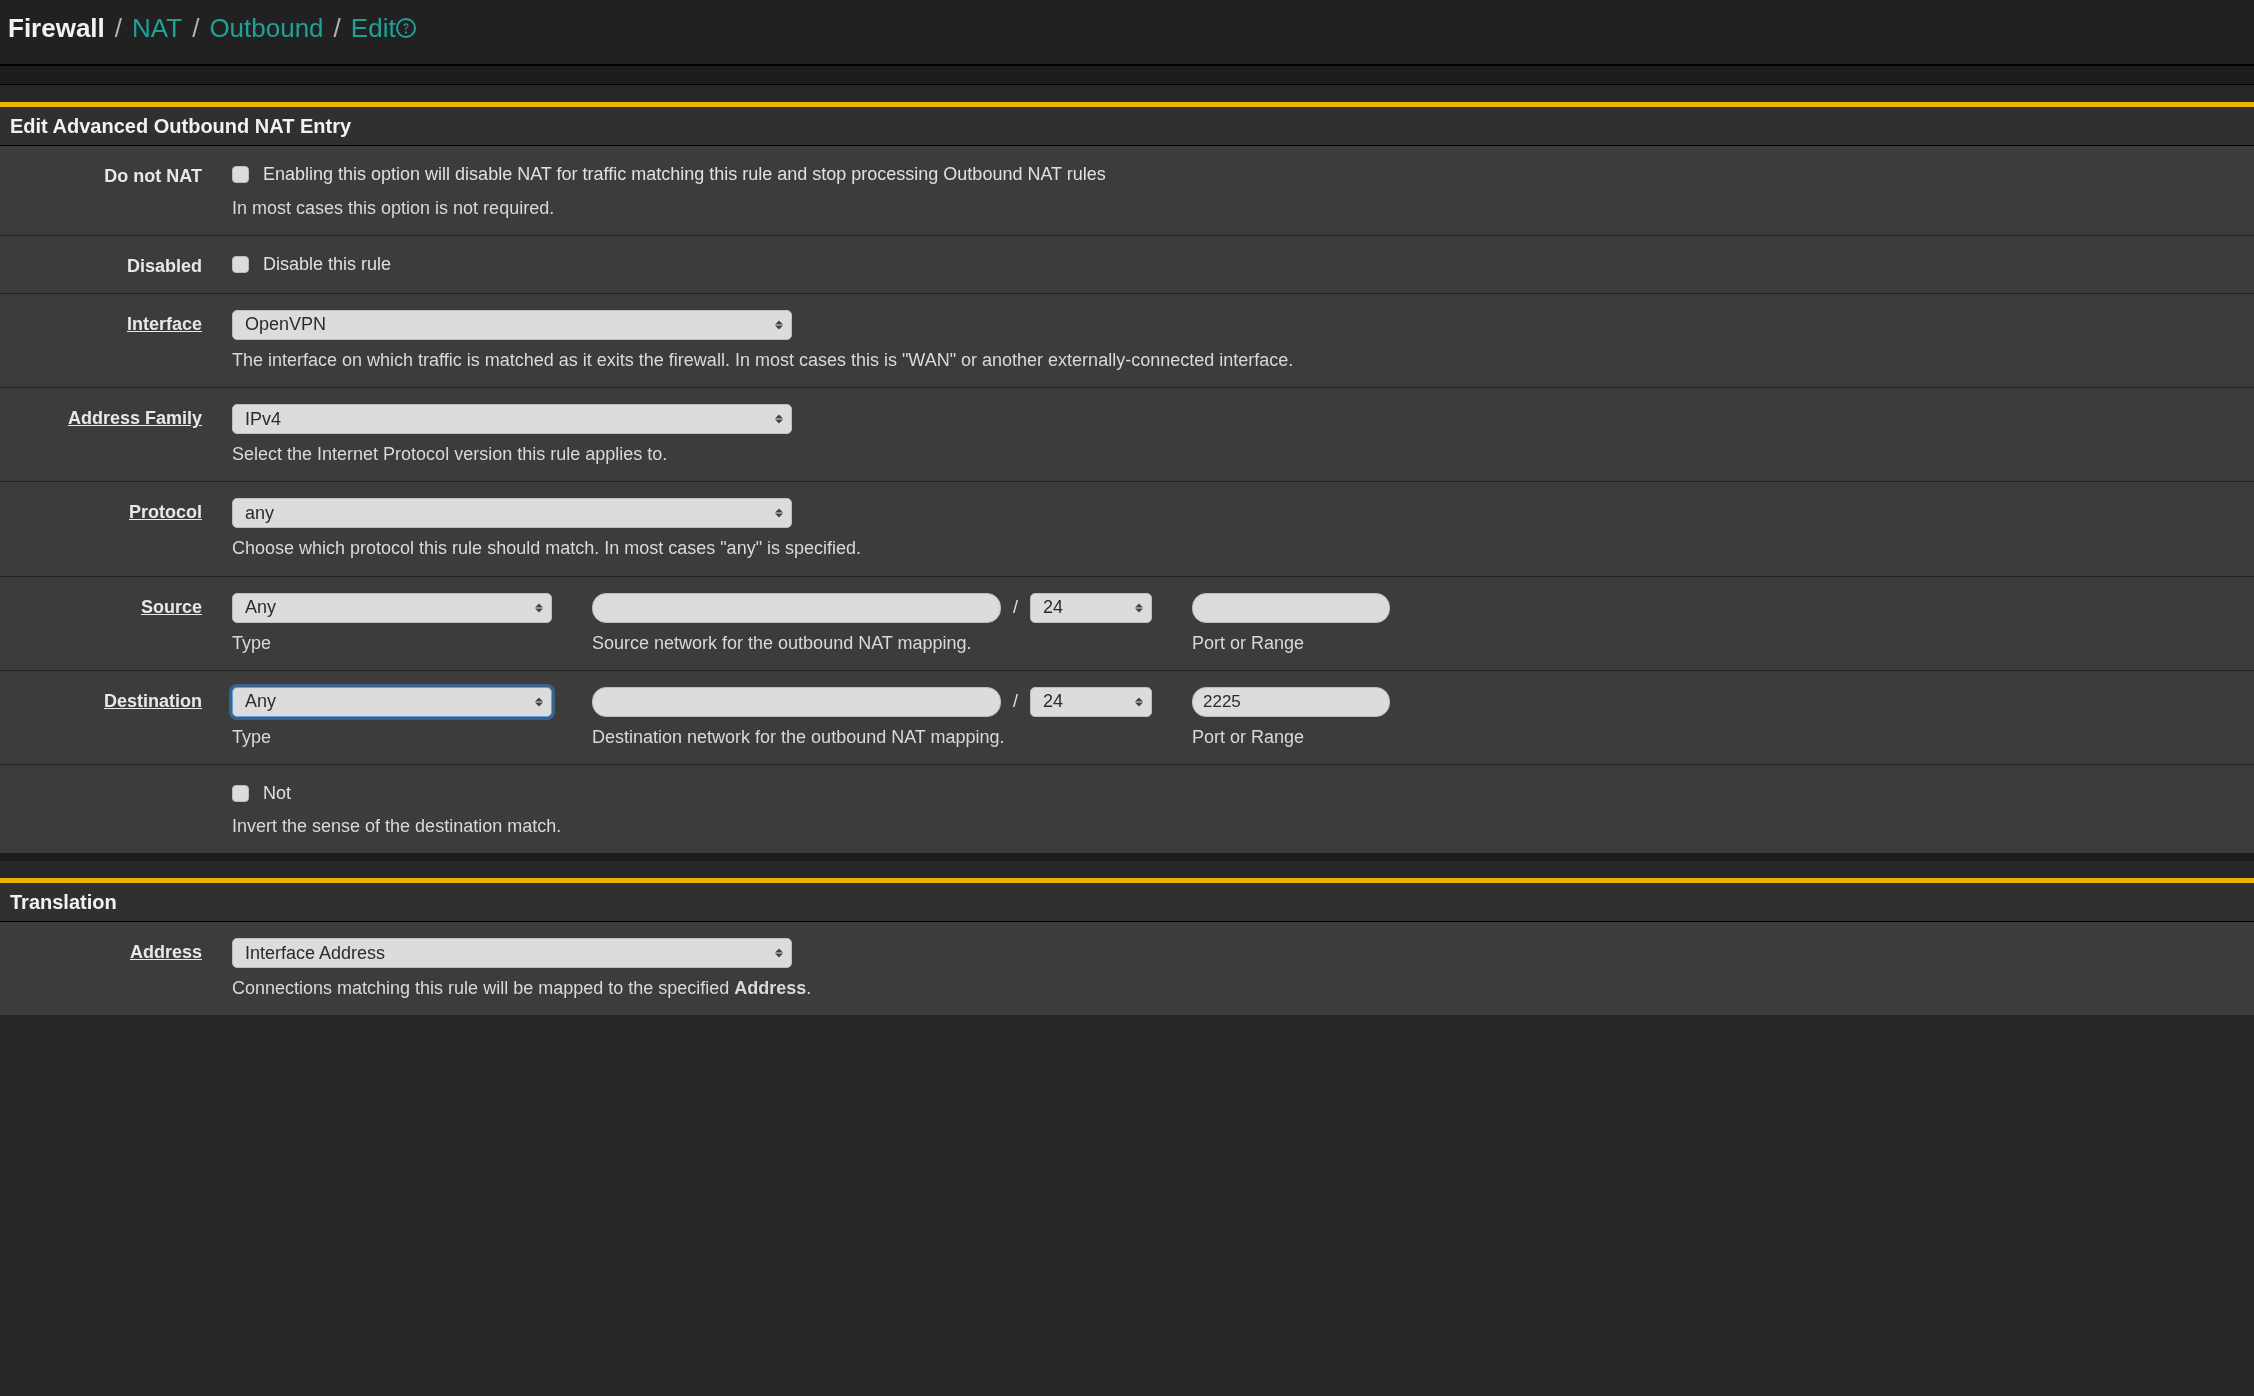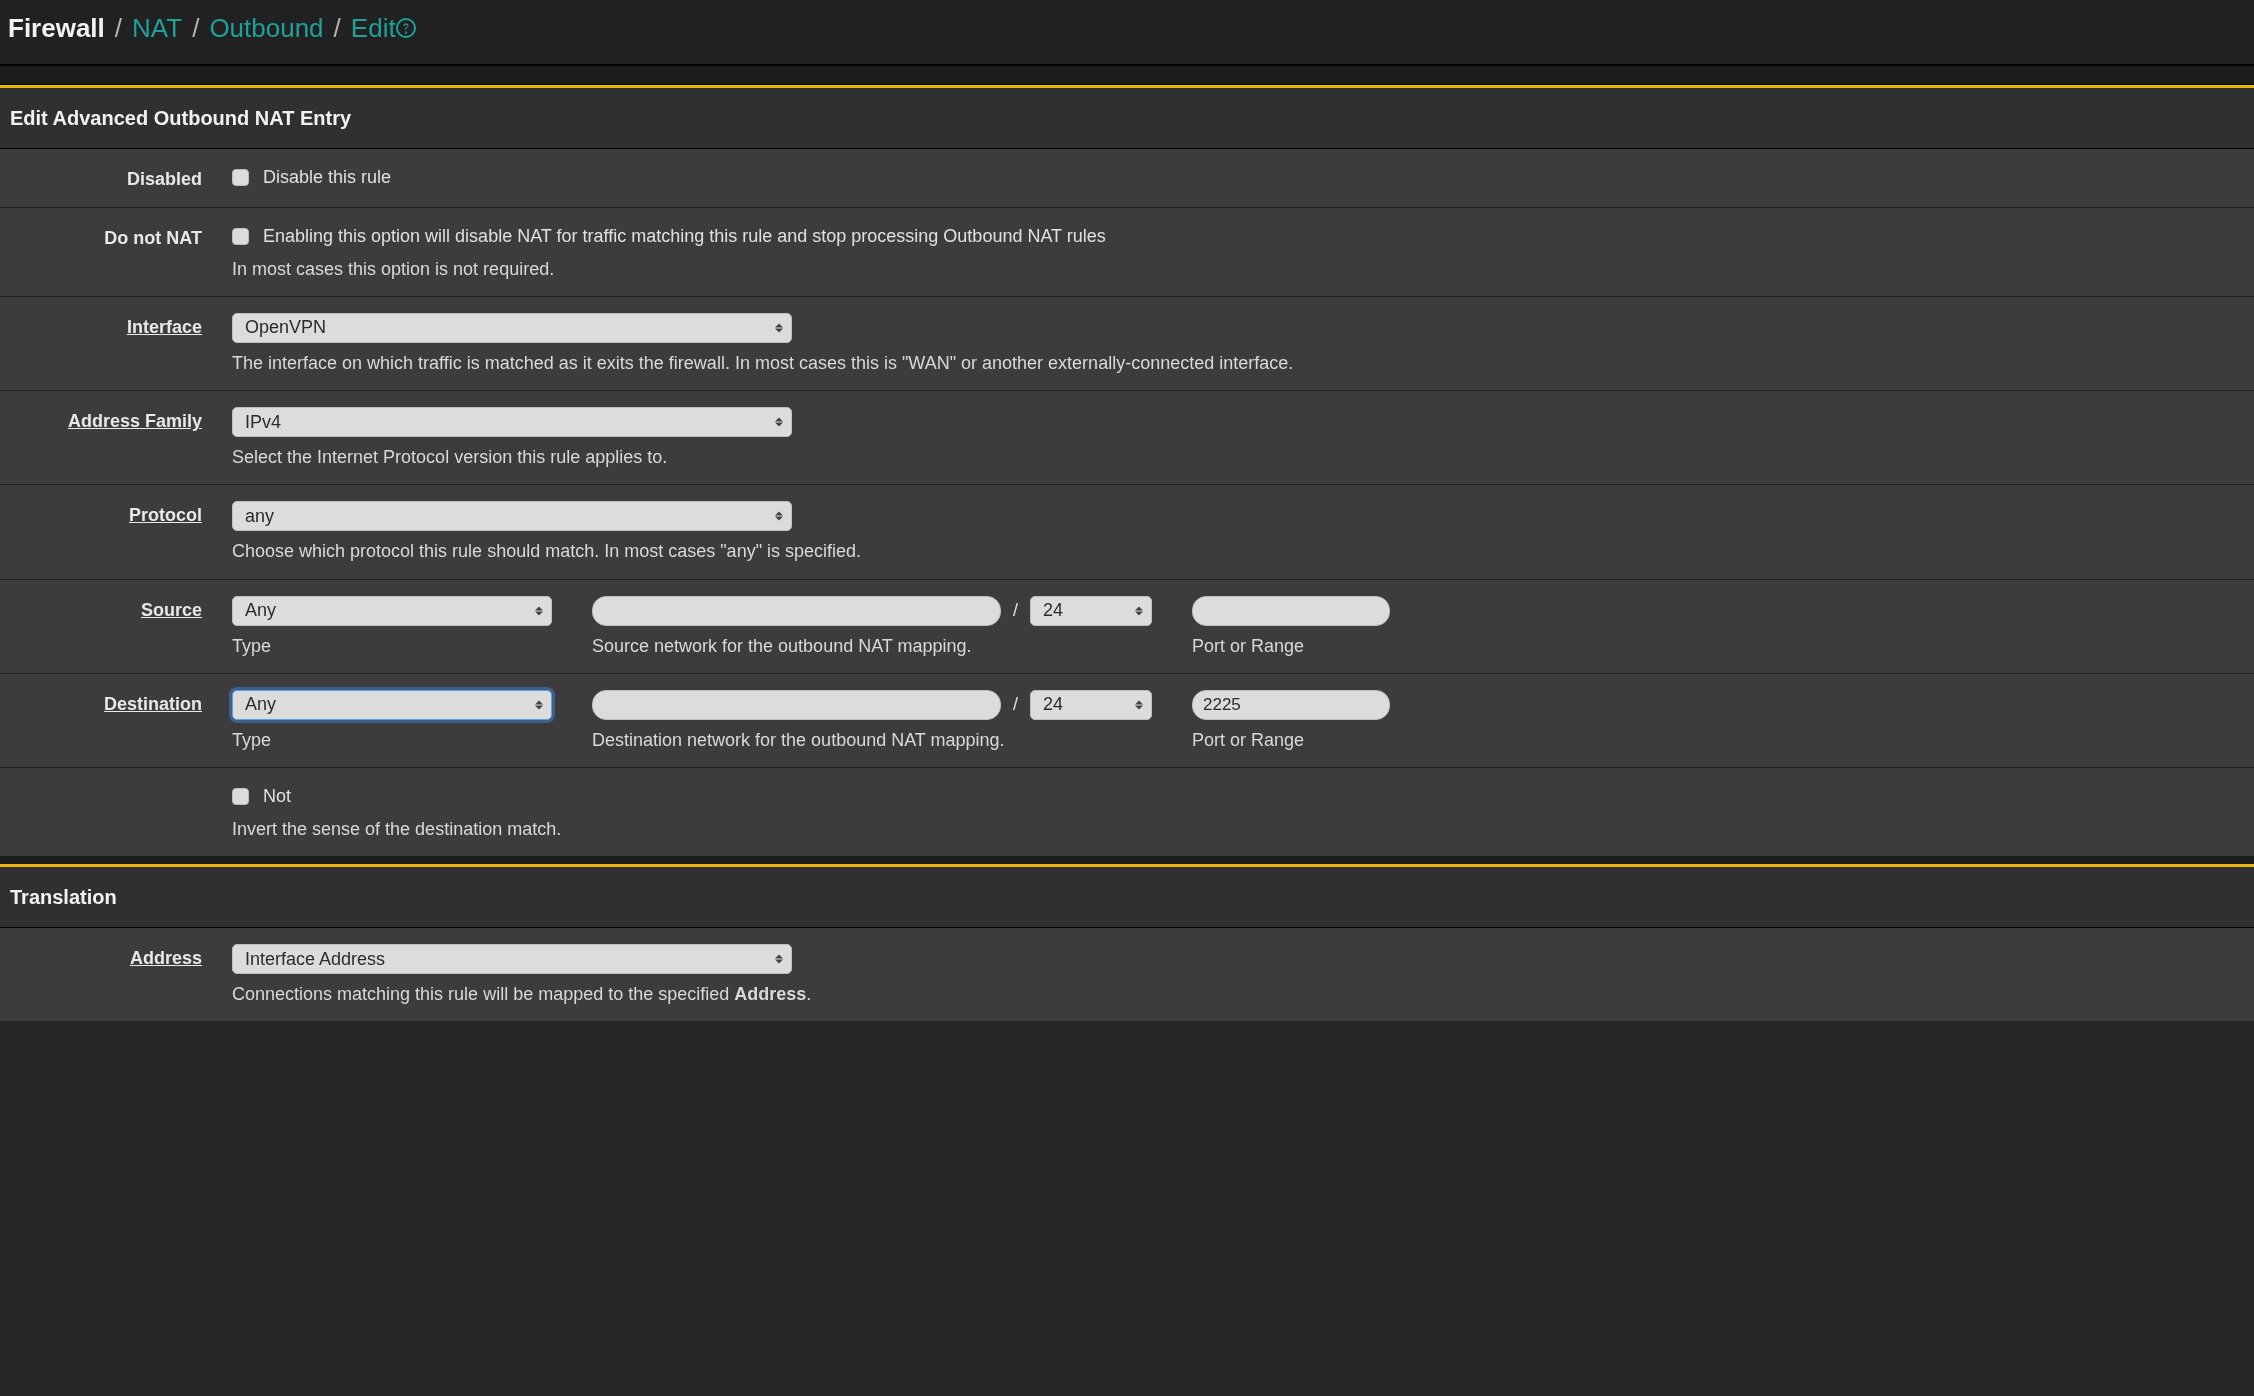--- a/index.html
+++ b/index.html
@@ -38,25 +38,26 @@
   }
   .help-icon svg { width: 20px; height: 20px; }
 
   
   .spacer { height: 20px; background: #1c1c1c; border-top: 1px solid #000; border-bottom: 1px solid #000; }
 
   
   .panel-heading {
     background: #303030;
     color: #f2f2f2;
-    padding: 16px 10px;
+    padding: 5px 10px;
     font-size: 20px;
     font-weight: 600;
-    border-top: 3px solid #eab308;
+    border-top: 5px solid #eab308;
     border-bottom: 1px solid #000;
+    margin-top: 17px;
   }
 
   
   .form-row {
     display: flex;
     align-items: flex-start;
     padding: 16px 0 14px 0;
     border-bottom: 1px solid #222;
     background: #3c3c3c;
   }
@@ -169,37 +170,37 @@
     </div>
   </div>
 
   <div class="spacer"></div>
 
   <div class="panel-heading">Edit Advanced Outbound NAT Entry</div>
 
   <div class="page-body">
 
     <div class="form-row">
-      <div class="label-col">Disabled</div>
-      <div class="field-col">
-        <label class="inline">
-          <input type="checkbox" class="checkbox" style="">
-          <span class="check-label">Disable this rule</span>
-        </label>
-      </div>
-    </div>
-
-    <div class="form-row">
       <div class="label-col">Do not NAT</div>
       <div class="field-col">
         <label class="inline">
           <input type="checkbox" class="checkbox" style="">
           <span class="check-label">Enabling this option will disable NAT for traffic matching this rule and stop processing Outbound NAT rules</span>
         </label>
         <div class="help-text">In most cases this option is not required.</div>
+      </div>
+    </div>
+
+    <div class="form-row">
+      <div class="label-col">Disabled</div>
+      <div class="field-col">
+        <label class="inline">
+          <input type="checkbox" class="checkbox" style="">
+          <span class="check-label">Disable this rule</span>
+        </label>
       </div>
     </div>
 
     <div class="form-row">
       <div class="label-col link">Interface</div>
       <div class="field-col">
         <div class="select">
           <span>OpenVPN</span>
           <span class="caret">
               <span class="up"></span>

